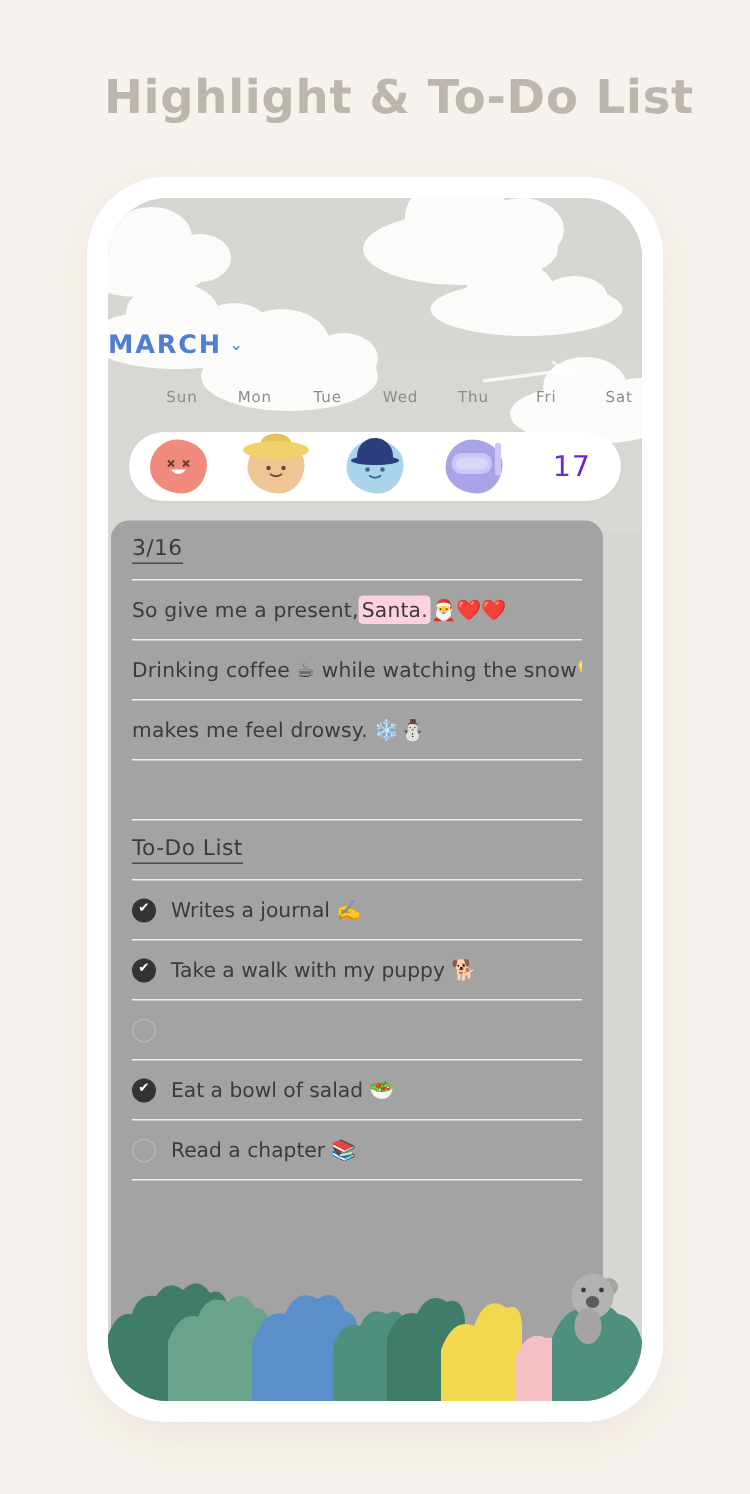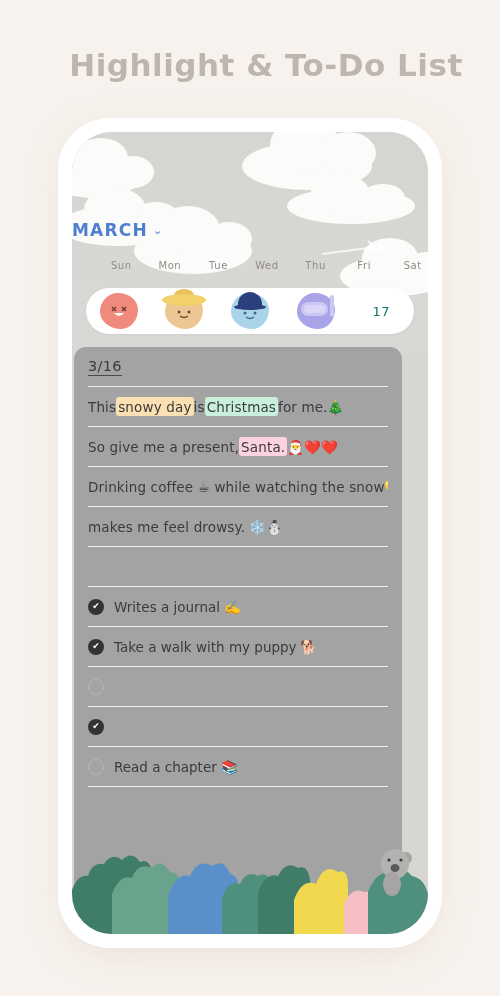--- a/index.html
+++ b/index.html
@@ -170,22 +170,22 @@
     box-shadow: 0 1px 3px rgba(0,0,0,.04);
   }
   .date-cell {
     flex: 1;
     display: flex;
     align-items: center;
     justify-content: center;
     height: 100%;
   }
   .date-num {
-    font-size: 13px;
-    color: #0f766e;
+    font-size: 19px;
+    color: #6d28d9;
     letter-spacing: .5px;
   }
   .avatar {
     width: 38px;
     height: 36px;
     position: relative;
   }
   .ava-blob {
     position: absolute;
     inset: 0;
@@ -443,56 +443,52 @@
 
     <div class="note-card">
       <div class="note-inner">
 
         <div class="sect-head">
           <span class="ul">3/16</span>
         </div>
 
         <div id="journal-lines">
             <div class="line-row">
-              <span>This </span>
-              <span class="hl hl-orange">snowy day</span>
-              <span> is </span>
-              <span class="hl hl-green">Christmas</span>
-              <span> for me. </span>
-              <span>🎄</span>
-            </div>
-            <div class="line-row">
               <span>So give me a present, </span>
               <span class="hl hl-pink">Santa.</span>
               <span> 🎅❤️❤️</span>
             </div>
             <div class="line-row">
               <span>Drinking coffee ☕ while watching the snow💛</span>
             </div>
             <div class="line-row">
               <span>makes me feel drowsy. ❄️⛄</span>
             </div>
             <div class="line-row blank"></div>
           </div>
 
+        <div class="sect-head">
+          <span class="ul">To-Do List</span>
+        </div>
 
         <div id="todo-list">
             <div class="todo-row">
               <span class="chk on">✔</span>
               <span>Writes a journal ✍️</span>
             </div>
             <div class="todo-row">
               <span class="chk on">✔</span>
               <span>Take a walk with my puppy 🐕</span>
             </div>
             <div class="todo-row">
               <span class="chk off"></span>
             </div>
             <div class="todo-row">
               <span class="chk on">✔</span>
+              <span>Eat a bowl of salad 🥗</span>
             </div>
             <div class="todo-row">
               <span class="chk off"></span>
               <span>Read a chapter 📚</span>
             </div>
           </div>
 
       </div>
     </div>
 

